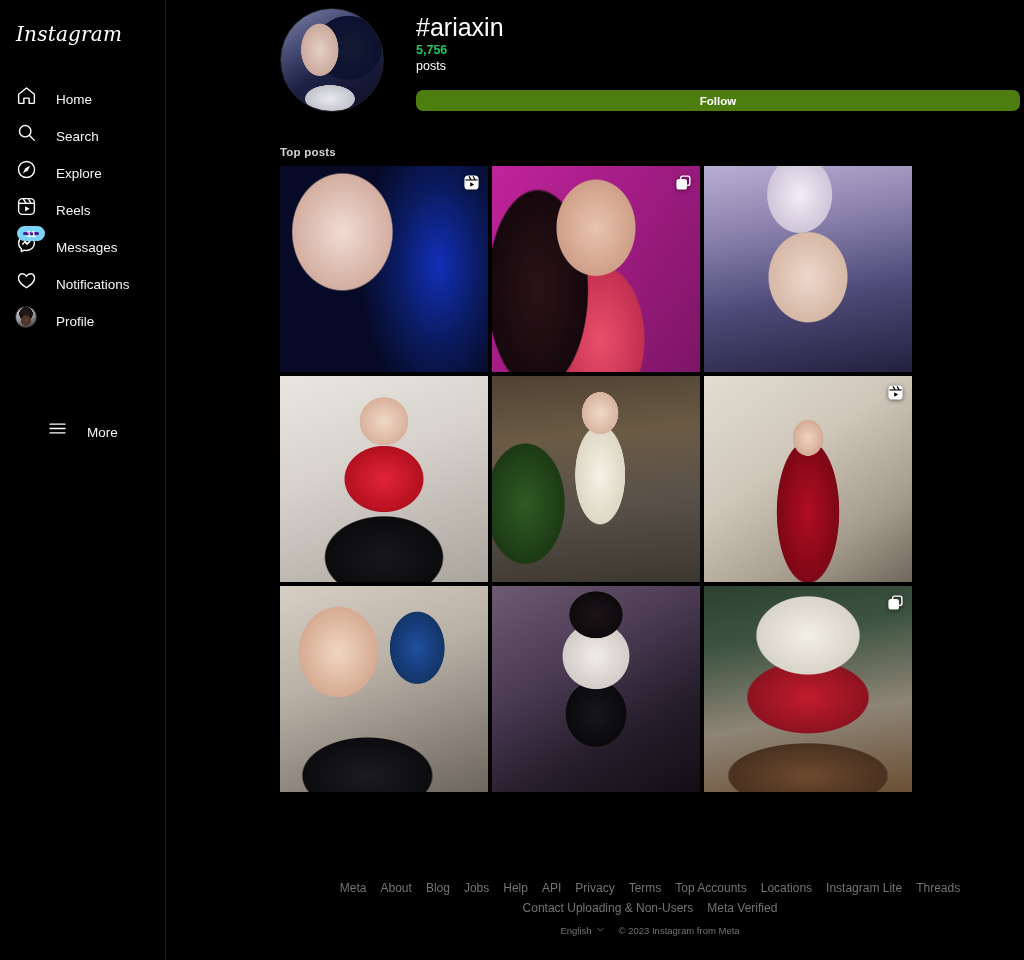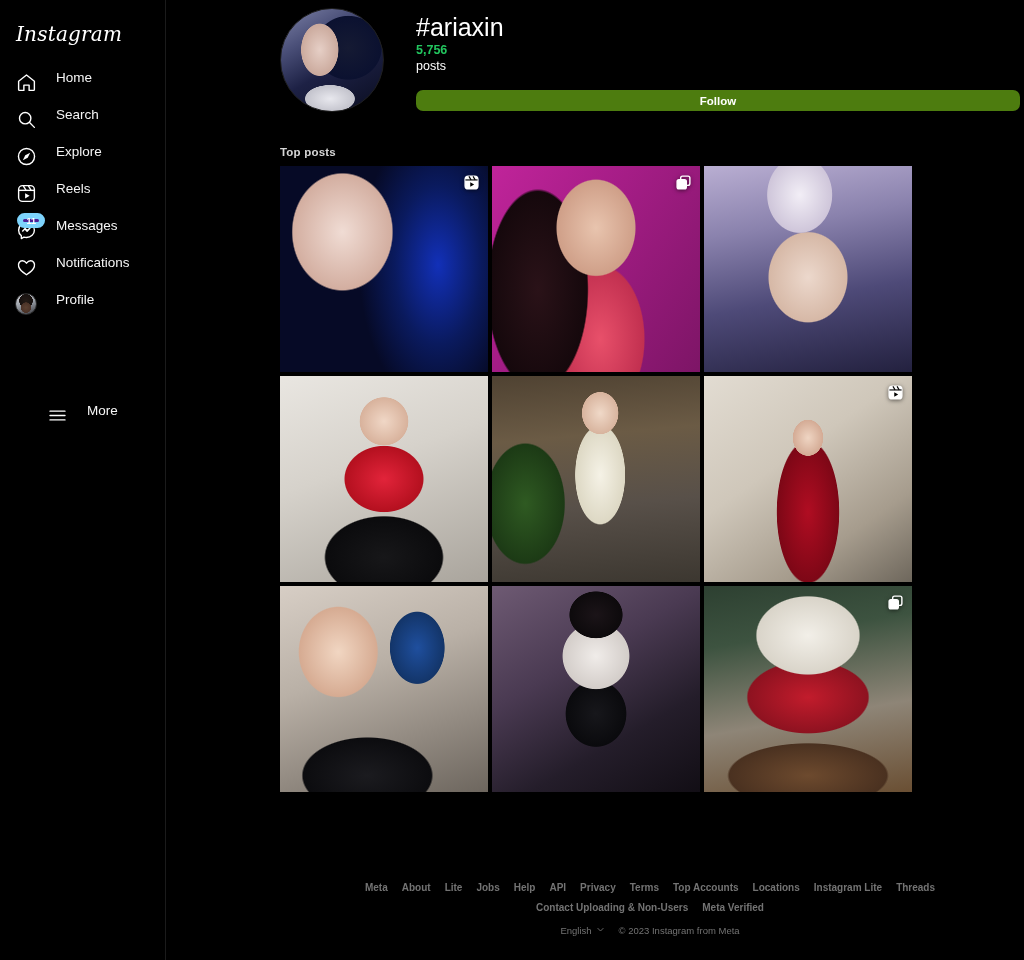--- a/index.html
+++ b/index.html
@@ -21,21 +21,21 @@
   }
   .brand {
     position: absolute; left: 16px; top: 22px;
     font-family: "DejaVu Serif", serif;
     font-style: italic;
     font-size: 20px; color: #fff;
     letter-spacing: .2px;
   }
   .nav { position: absolute; left: 0; top: 70px; width: 166px; }
   .nav-item {
-    display: flex; align-items: flex-start;
+    display: flex; align-items: flex-end;
     height: 37px; padding-left: 14px;
     cursor: pointer; position: relative;
   }
   .nav-item .ic {
     width: 24px; height: 24px;
     display: flex; align-items: center; justify-content: center;
     position: relative; flex: 0 0 24px;
   }
   .nav-item .lbl {
     margin-left: 18px;
@@ -160,23 +160,23 @@
   .p9 { background:
       radial-gradient(ellipse 34% 26% at 50% 24%, #f2efe8 0%, #d9d4c9 72%, transparent 74%),
       radial-gradient(ellipse 40% 24% at 50% 54%, #c21c2c 0%, #8e1220 72%, transparent 74%),
       radial-gradient(ellipse 54% 22% at 50% 92%, #6d4a2e 0%, #4a3120 70%, transparent 72%),
       linear-gradient(170deg, #2d4031 0%, #3d5340 26%, #8e8577 62%, #6a4f33 100%); }
 
   
   .footer { position: absolute; left: 114px; top: 878px; width: 740px; text-align: center; }
   .flinks { display: flex; flex-wrap: wrap; justify-content: center; gap: 0; }
   .flink {
-    font-size: 10px; color: #737373;
+    font-size: 12px; color: #737373;
     padding: 0 7px; cursor: pointer;
-    white-space: nowrap; line-height: 20px; font-weight: bold;
+    white-space: nowrap; line-height: 20px;
   }
   .fbottom {
     margin-top: 7px;
     display: flex; align-items: center; justify-content: center; gap: 14px;
   }
   .flang { font-size: 9.5px; color: #737373; cursor: pointer; display: flex; align-items: center; gap: 4px; }
   .fcopy { font-size: 9.5px; color: #737373; }
 </style>
 </head>
 <body>
@@ -357,21 +357,21 @@
           </span>
         </div>
 
       </div>
     </div>
 
     <div class="footer">
       <div class="flinks">
         <span class="flink">Meta</span>
         <span class="flink">About</span>
-        <span class="flink">Lite</span>
+        <span class="flink">Blog</span>
         <span class="flink">Jobs</span>
         <span class="flink">Help</span>
         <span class="flink">API</span>
         <span class="flink">Privacy</span>
         <span class="flink">Terms</span>
         <span class="flink">Top Accounts</span>
         <span class="flink">Locations</span>
         <span class="flink">Instagram Lite</span>
         <span class="flink">Threads</span>
         <span class="flink">Contact Uploading &amp; Non-Users</span>

